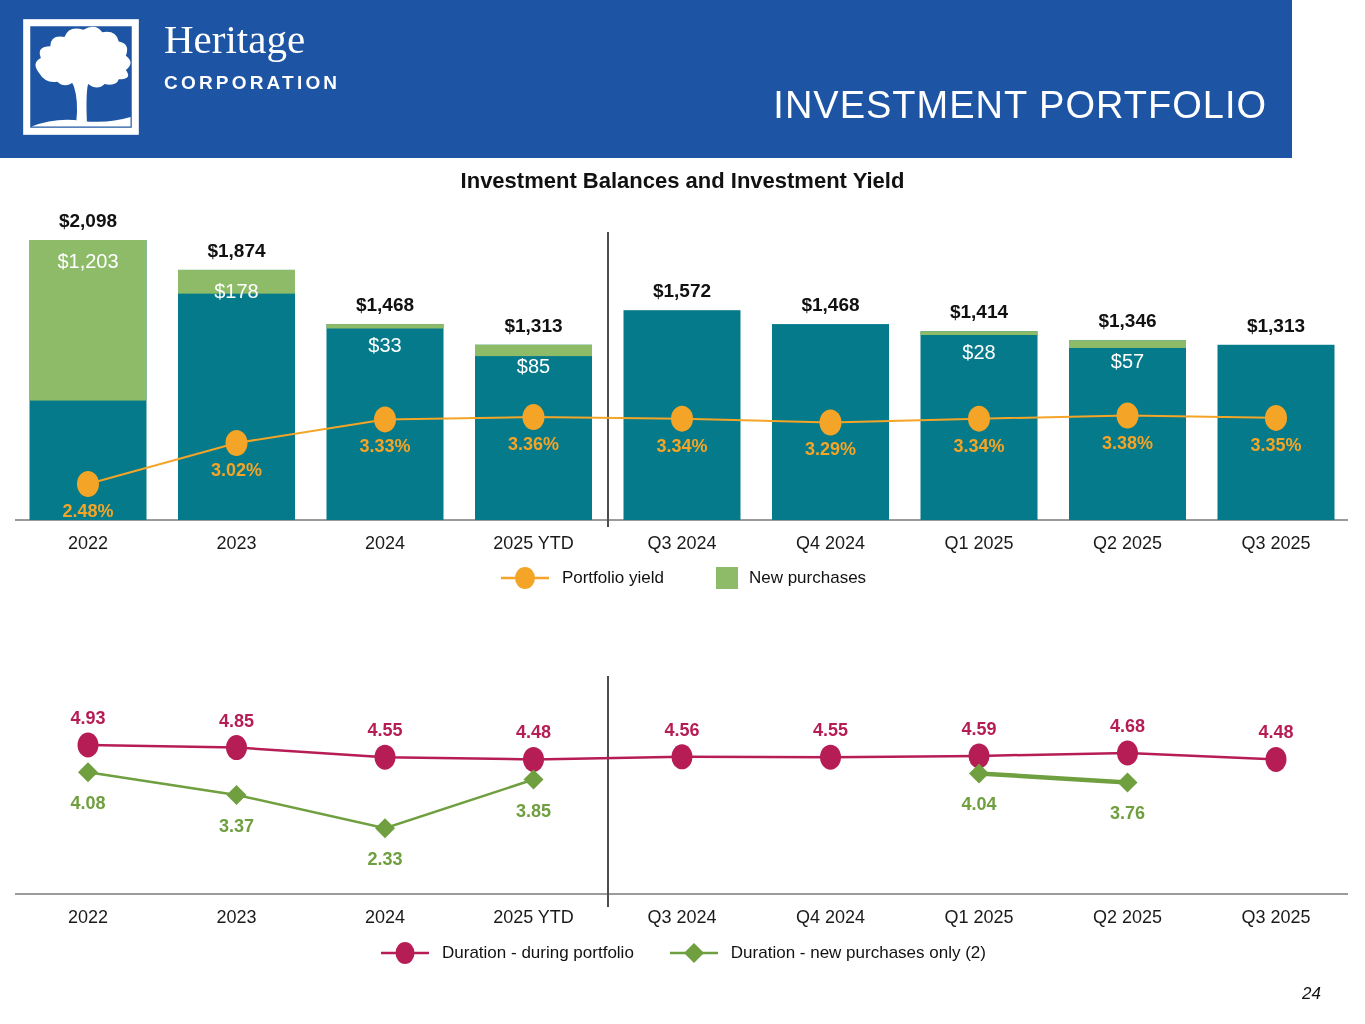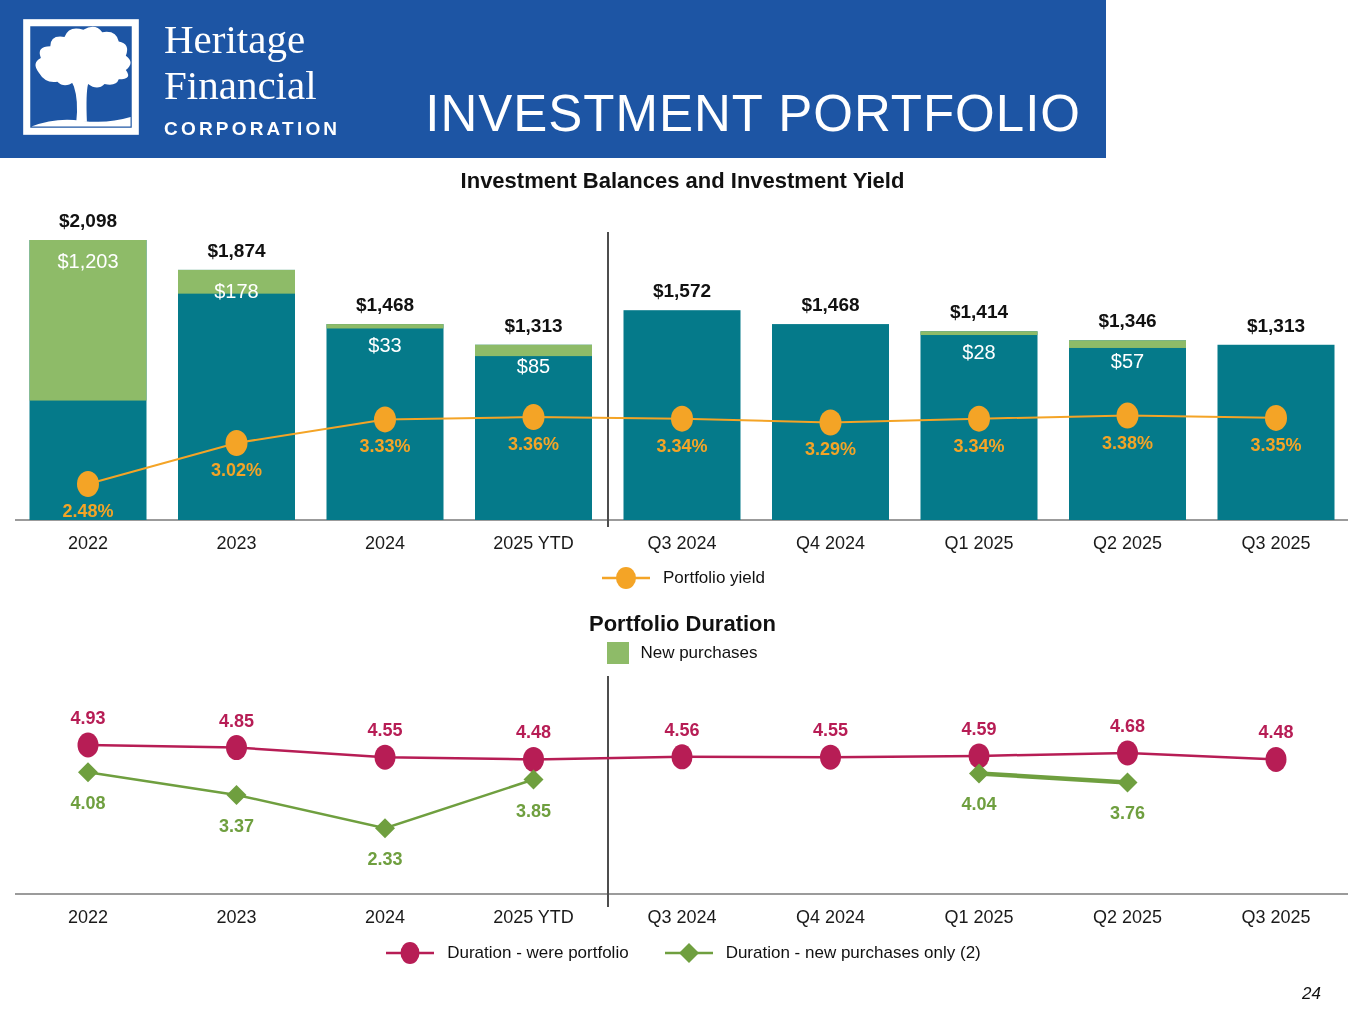--- a/index.html
+++ b/index.html
@@ -2,49 +2,49 @@
 <html style="--blue: #1D55A4; --orange: #F4A426; --green: #8EBB68; --crimson: #B71D55; --dgreen: #6F9F3F; --fngray: #6B6B6B;"><head>
 <meta charset="utf-8">
 <style>
   html,body{margin:0;padding:0;background:#ffffff;}
   .slide{
     position:relative;width:1365px;height:1024px;overflow:hidden;background:#ffffff;
     font-family:"Liberation Sans", sans-serif;color:#111;
   }
   
   .header{
-    position:absolute;left:0;top:0;width:1106px;height:158px;
+    position:absolute;left:0;top:0;width:1292px;height:158px;
     background:var(--blue,#1D55A4);
   }
   .logo-box{position:absolute;left:22px;top:16px;width:118px;height:122px;}
   .logo-box svg{width:100%;height:100%;display:block;}
   .brand{position:absolute;left:164px;top:16px;color:#ffffff;}
   .brand-main{font-family:"Liberation Serif", serif;font-size:41px;line-height:46px;font-weight:400;}
   .brand-corp{font-size:19px;letter-spacing:3.2px;font-weight:700;margin-top:10px;}
   .page-title{
     position:absolute;right:25px;top:84px;color:#ffffff;
-    font-size:51px;font-weight:400;letter-spacing:1px;white-space:nowrap;
+    font-size:38px;font-weight:400;letter-spacing:1px;white-space:nowrap;
   }
   
   .chart-title{
     position:absolute;left:0;width:1365px;text-align:center;
     font-size:22px;font-weight:700;color:#111;
   }
   .t1{top:168px;}
   .t2{top:611px;}
   
   #top-chart-svg{position:absolute;left:0;top:200px;width:1365px;height:360px;}
   #bottom-chart-svg{position:absolute;left:0;top:660px;width:1365px;height:270px;}
   svg{font-family:"Liberation Sans", sans-serif;}
   
   .legend{
     position:absolute;left:0;width:1365px;display:flex;justify-content:center;
     align-items:center;font-size:17px;color:#111;
   }
-  .legend1{top:566px;gap:52px;flex-direction:column;}
+  .legend1{top:566px;gap:52px;}
   .legend2{top:941px;gap:34px;}
   .legend-item{display:flex;align-items:center;gap:11px;}
   .swatch{display:inline-block;width:22px;height:22px;background:var(--green,#8EBB68);}
   
   .footnote{position:absolute;left:18px;top:999px;font-size:12.5px;color:var(--fngray,#6B6B6B);}
   .page-number{position:absolute;right:44px;top:984px;font-size:17px;color:#111;font-style:italic;}
 </style>
 </head>
 <body>
 
@@ -56,21 +56,20 @@
         <rect x="4" y="4" width="92" height="92" fill="none" stroke="#ffffff" stroke-width="6"></rect>
         <g fill="#ffffff">
           <path d="M14,46 Q8,38 16,34 Q12,24 24,24 Q24,14 36,16 Q40,6 52,10 Q62,4 68,12 Q80,10 82,20 Q92,22 88,32 Q96,38 88,44 Q94,52 82,52 Q80,58 70,56 Q64,62 56,56 L44,54 Q36,60 30,54 Q20,56 14,46 Z"></path>
           <path d="M46,88 Q48,70 44,58 Q40,48 30,42 Q42,46 48,52 Q50,44 46,34 Q52,42 53,52 Q58,44 68,40 Q58,48 56,56 Q54,64 55,88 Z"></path>
           <path d="M8,92 Q28,84 50,87 Q72,90 92,84 L92,92 Z"></path>
         </g>
       </svg>
     </div>
     <div class="brand">
       <div class="brand-main">Heritage</div>
-      <div class="brand-main">Financial</div>
       <div class="brand-corp">CORPORATION</div>
     </div>
     <div class="page-title">INVESTMENT PORTFOLIO</div>
   </div>
 
   <div class="chart-title t1">Investment Balances and Investment Yield</div>
 
   <svg id="top-chart-svg" viewBox="0 200 1365 360">
       <line x1="15" y1="520" x2="1348" y2="520" stroke="#9B9B9B" stroke-width="2"></line>
       <line x1="608" y1="232" x2="608" y2="527" stroke="#4D4D4D" stroke-width="2"></line>
@@ -141,21 +140,20 @@
         <ellipse cx="26" cy="12" rx="10" ry="11" style="fill:var(--orange)"></ellipse>
       </svg>
       <span>Portfolio yield</span>
     </div>
     <div class="legend-item">
       <span class="swatch"></span>
       <span>New purchases</span>
     </div>
   </div>
 
-  <div class="chart-title t2">Portfolio Duration</div>
 
   <svg id="bottom-chart-svg" viewBox="0 660 1365 270">
       <line x1="15" y1="894" x2="1348" y2="894" stroke="#9B9B9B" stroke-width="2"></line>
       <line x1="608" y1="676" x2="608" y2="907" stroke="#4D4D4D" stroke-width="2"></line>
       <polyline points="88,745 236.5,747.56 385,757.16 533.5,759.4 682,756.84 830.5,757.16 979,755.88 1127.5,753 1276,759.4" fill="none" stroke="#B71D55" stroke-width="2.5"></polyline>
       <ellipse cx="88" cy="745" rx="10.5" ry="12.5" fill="#B71D55"></ellipse>
       <text x="88" y="724" fill="#B71D55" font-size="18" font-weight="700" text-anchor="middle">4.93</text>
       <ellipse cx="236.5" cy="747.56" rx="10.5" ry="12.5" fill="#B71D55"></ellipse>
       <text x="236.5" y="726.56" fill="#B71D55" font-size="18" font-weight="700" text-anchor="middle">4.85</text>
       <ellipse cx="385" cy="757.16" rx="10.5" ry="12.5" fill="#B71D55"></ellipse>
@@ -196,21 +194,21 @@
       <text x="1127.5" y="923" fill="#1a1a1a" font-size="18" font-weight="400" text-anchor="middle">Q2 2025</text>
       <text x="1276" y="923" fill="#1a1a1a" font-size="18" font-weight="400" text-anchor="middle">Q3 2025</text>
     </svg>
 
   <div class="legend legend2">
     <div class="legend-item">
       <svg width="52" height="24" aria-hidden="true">
         <line x1="2" y1="12" x2="50" y2="12" style="stroke:var(--crimson);stroke-width:2.5"></line>
         <ellipse cx="26" cy="12" rx="9.5" ry="11" style="fill:var(--crimson)"></ellipse>
       </svg>
-      <span>Duration - were portfolio</span>
+      <span>Duration - during portfolio</span>
     </div>
     <div class="legend-item">
       <svg width="52" height="24" aria-hidden="true">
         <line x1="2" y1="12" x2="50" y2="12" style="stroke:var(--dgreen);stroke-width:2.5"></line>
         <polygon points="26,2 36,12 26,22 16,12" style="fill:var(--dgreen)"></polygon>
       </svg>
       <span>Duration - new purchases only (2)</span>
     </div>
   </div>
 

